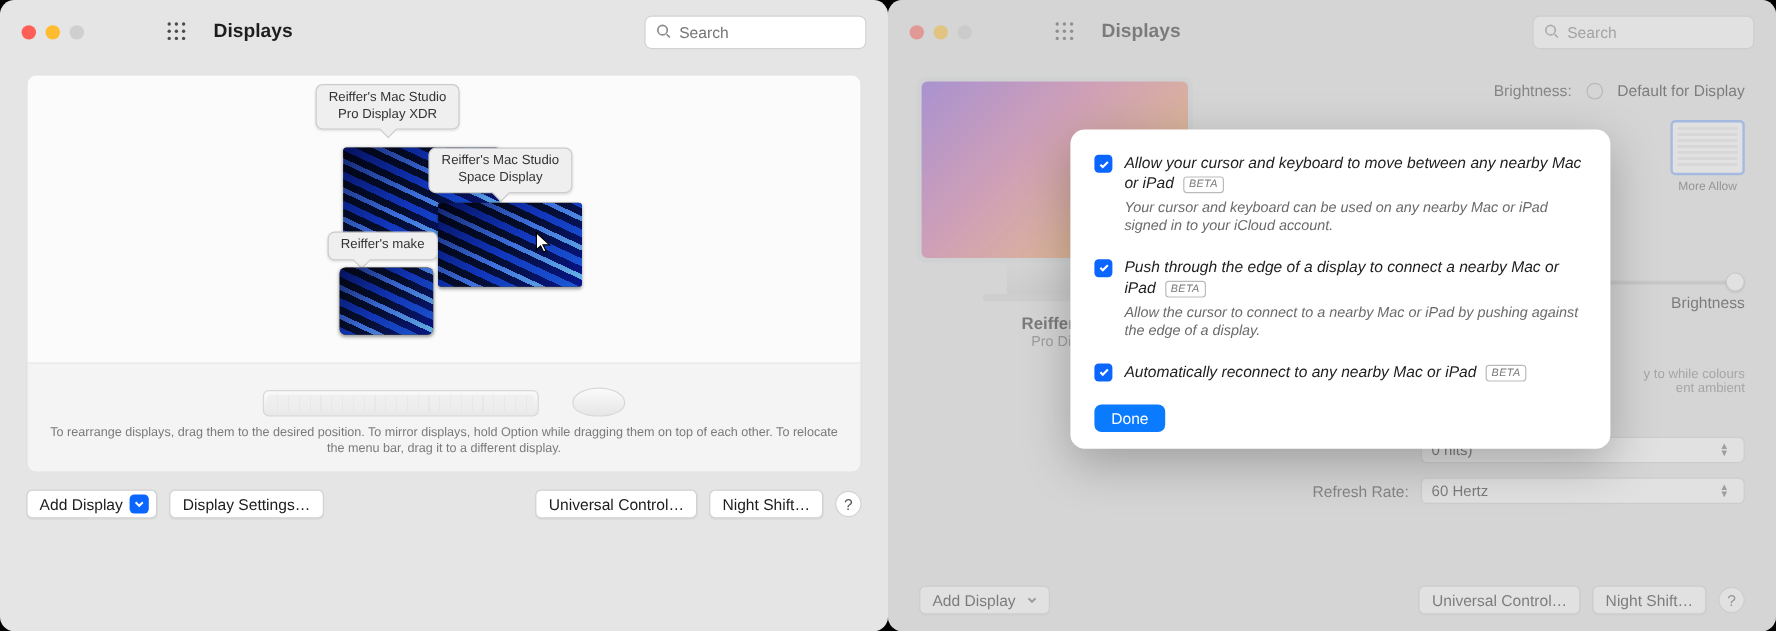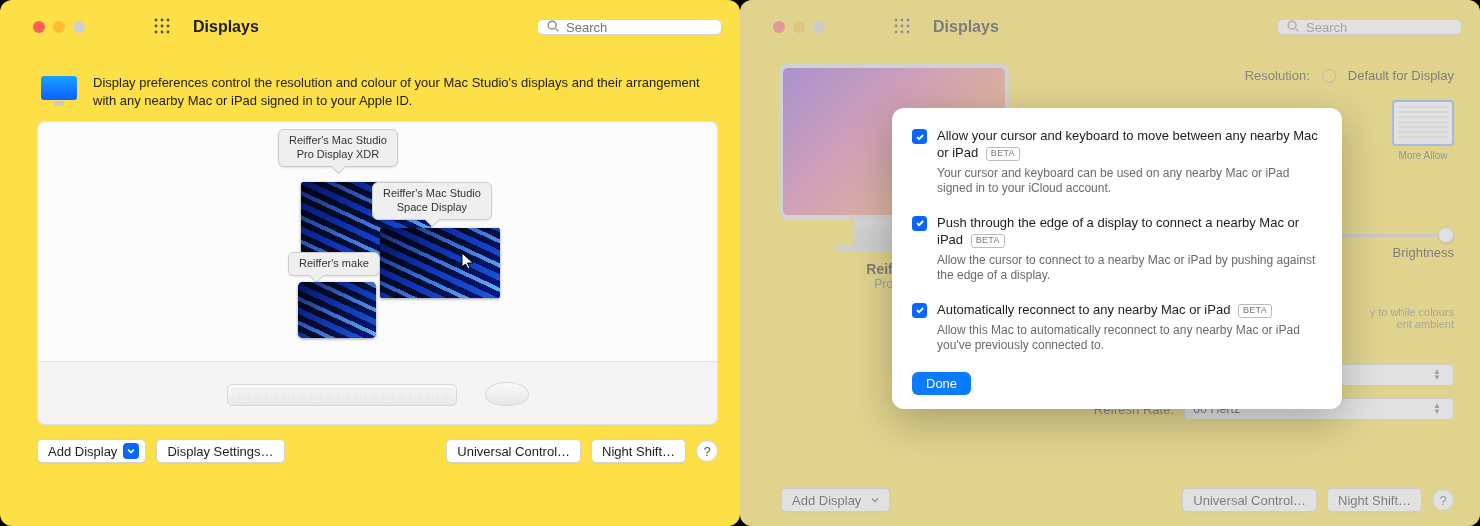--- a/index.html
+++ b/index.html
@@ -9,27 +9,26 @@
     width: 1480px;
     height: 526px;
     display: flex;
     position: relative;
     overflow: hidden;
     color: #1d1d1f;
     font-size: 13px;
   }
   
   .win {
-    background: #fde047;
+    background: #e5e5e5;
     border-radius: 12px;
     overflow: hidden;
     display: flex;
     flex-direction: column;
     position: relative;
-    padding-left: 15px;
   }
   .win-left { width: 740px; height: 526px; margin-right: 0; }
   .win-right { width: 740px; height: 526px; position: relative; }
   .win-right .dim { position:absolute; inset:0; background:rgba(200,200,200,0.55); pointer-events:none; z-index:5; }
 
   .toolbar {
     height: 54px;
     display: flex;
     align-items: center;
     padding: 0 18px;
@@ -41,21 +40,21 @@
   .tl-red { background:#ff5f57; }
   .tl-yellow { background:#febc2e; }
   .tl-dim { background:#cfcfcf; }
 
   .nav-arrows { display:flex; gap:22px; color:#9b9b9b; margin-left:4px;}
   .grid-icon { width:18px; height:18px; color:#4a4a4a; margin-left:6px; }
   .title { font-size:16px; font-weight:600; margin-left:4px; flex:0 0 auto; }
   .toolbar-spacer { flex:1; }
   .search {
     display:flex; align-items:center; gap:6px;
-    width:185px; height:16px;
+    width:185px; height:28px;
     background:#fff; border:1px solid #d3d3d3;
     border-radius:6px; padding:0 8px;
     color:#8a8a8a;
   }
   .search svg { width:14px; height:14px; }
   .search input { border:none; outline:none; background:transparent; font-size:13px; width:100%; color:#333;}
 
   
   .intro { display:flex; gap:16px; padding:20px 26px 4px 26px; }
   .monitor-icon { width:36px; height:30px; position:relative; flex:0 0 auto; margin-top:2px;}
@@ -163,21 +162,21 @@
 
   
   .modal {
     position:absolute; z-index:10;
     left:152px; top:108px; width:450px;
     background:#fff; border-radius:12px;
     box-shadow:0 12px 40px rgba(0,0,0,0.25);
     padding:20px 20px 14px 20px;
     font-size:13px;
   }
-  .opt { display:flex; gap:10px; margin-bottom:18px; }
+  .opt { display:flex; gap:10px; margin-bottom:18px;font-style:italic; }
   .opt:last-of-type { margin-bottom:14px; }
   .chk {
     width:15px; height:15px; border-radius:3.5px; background:#0a66ff;
     flex:0 0 auto; margin-top:1px; display:flex; align-items:center; justify-content:center;
   }
   .chk svg { width:10px; height:10px; color:#fff; }
   .opt-body .headline { color:#1d1d1f; line-height:1.3; }
   .opt-body .beta {
     display:inline-block; font-size:9px; border:1px solid #bbb; color:#777;
     border-radius:3px; padding:0 4px; margin-left:4px; vertical-align:1px;
@@ -225,27 +224,20 @@
     <div class="toolbar-spacer"></div>
     <div class="search">
       <span><svg viewBox="0 0 16 16" fill="none" stroke="currentColor" stroke-width="1.6">
             <circle cx="7" cy="7" r="4.5"></circle>
             <path d="M11 11l3 3"></path>
           </svg></span>
       <input placeholder="Search" style="">
     </div>
   </div>
 
-  <div class="intro">
-    <div class="monitor-icon">
-      <div class="screen"></div>
-        <div class="stand"></div>
-    </div>
-    <div class="intro-text">Display preferences control the resolution and colour of your Mac Studio's displays and their arrangement with any nearby Mac or iPad signed in to your Apple ID.</div>
-  </div>
 
   <div class="arrange-area">
     <div class="tooltip tt1">
       <div>Reiffer's Mac Studio</div>
       <div>Pro Display XDR</div>
     </div>
     <div class="display-tile d1">
         <div class="wall"></div>
       </div>
     <div class="tooltip tt2">
@@ -265,20 +257,21 @@
       <svg width="14" height="18" viewBox="0 0 14 18">
           <path d="M1 1l0 14 3.5-3 2.5 5 2-1-2.5-5H12z" fill="#fff" stroke="#000" stroke-width="1"></path>
         </svg>
     </span>
   </div>
   <div class="peripherals">
     <div class="kbmouse">
       <div class="keyboard"></div>
       <div class="mouse"></div>
     </div>
+    <div class="hint">To rearrange displays, drag them to the desired position. To mirror displays, hold Option while dragging them on top of each other. To relocate the menu bar, drag it to a different display.</div>
   </div>
 
   <div class="bottom-bar">
     <div class="btn">
       <span>Add Display</span>
       <span class="chev">
           <svg viewBox="0 0 10 10" fill="none" stroke="currentColor" stroke-width="1.6">
             <path d="M2 3.5 5 6.5 8 3.5"></path>
           </svg>
         </span>
@@ -332,21 +325,21 @@
             <circle cx="7" cy="7" r="4.5"></circle>
             <path d="M11 11l3 3"></path>
           </svg></span>
       <input placeholder="Search" style="">
     </div>
   </div>
 
   <div class="right-body">
     <div class="right-content">
       <div class="res-row">
-        <span class="label">Resolution:</span>
+        <span class="label">Brightness:</span>
         <span class="radio"></span>
         <span>Default for Display</span>
       </div>
 
       <div class="thumb-row">
         <div class="thumb">
           <div class="frame">
               <div class="inner"></div>
             </div>
           <div>More Allow</div>
@@ -435,20 +428,19 @@
       </div>
     </div>
     <div class="opt">
       <div class="chk">
           <svg viewBox="0 0 10 10" fill="none" stroke="currentColor" stroke-width="1.8">
             <path d="M2 5.2 4 7.2 8.2 3"></path>
           </svg>
         </div>
       <div class="opt-body">
         <div class="headline"><span>Automatically reconnect to any nearby Mac or iPad</span> <span class="beta">BETA</span></div>
-        <div class="desc">Allow this Mac to automatically reconnect to any nearby Mac or iPad you've previously connected to.</div>
       </div>
     </div>
     <div class="modal-actions">
       <button class="done-btn">Done</button>
     </div>
   </div>
 </div>
 
 </body></html>

